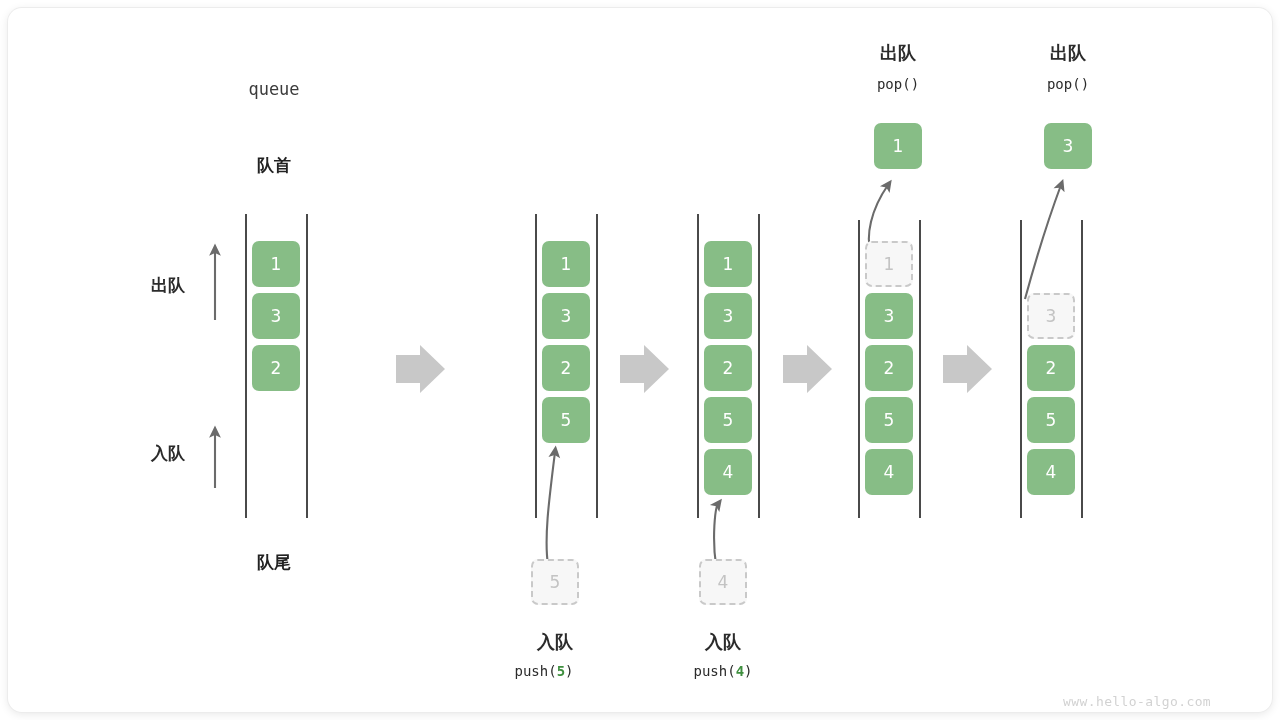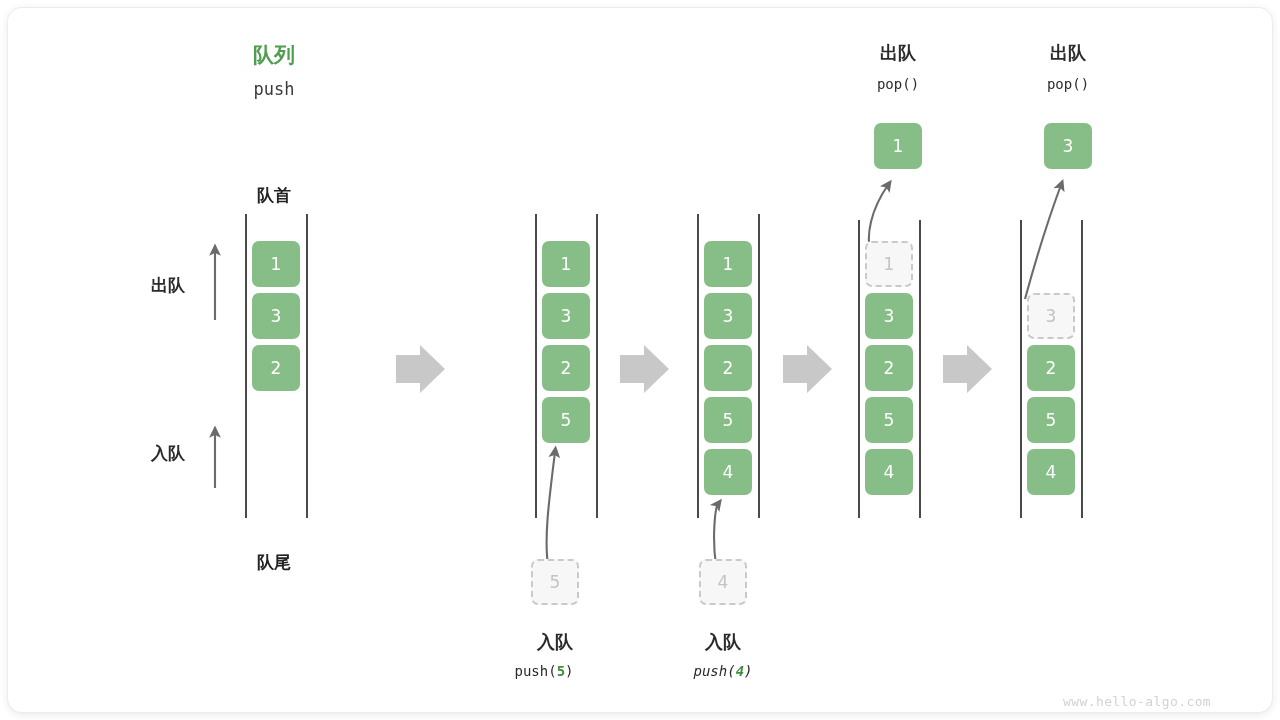--- a/index.html
+++ b/index.html
@@ -152,24 +152,23 @@
 
     <g>
       <path d="M864,249 C856,228 864,200 880,177" fill="none" stroke="#6b6b6b" stroke-width="2.1" marker-end="url(#mkDark)"></path>
     </g>
 
     <g>
       <path d="M1017,291 C1026,258 1040,212 1053,177" fill="none" stroke="#6b6b6b" stroke-width="2.1" marker-end="url(#mkDark)"></path>
     </g>
   </svg>
 
-  <div class="abs title-cn" style="left:196px; top:33px; width:140px;">队列</div>
-  <div class="abs title-en" style="left:196px; top:71px; width:140px;">push</div>
-
-  <div class="abs end-label" style="left:196px; top:176px; width:140px;text-align:center;">队首</div>
+  <div class="abs title-en" style="left:196px; top:71px; width:140px;">queue</div>
+
+  <div class="abs end-label" style="left:196px; top:146px; width:140px;text-align:center;">队首</div>
   <div class="abs end-label" style="left:196px; top:543px; width:140px;">队尾</div>
 
   <div class="abs side-label" style="left:143px; top:266px;">出队</div>
   <div class="abs side-label" style="left:143px; top:434px;">入队</div>
 
   <div class="abs">
     <div class="rail" style="left:237px; top:206px; height:304px;"></div>
     <div class="rail" style="left:298px; top:206px; height:304px;"></div>
     <div class="cell" style="left:244px; top:233px;">1</div>
     <div class="cell" style="left:244px; top:285px;">3</div>
@@ -191,21 +190,21 @@
   <div class="abs">
     <div class="rail" style="left:689px; top:206px; height:304px;"></div>
     <div class="rail" style="left:750px; top:206px; height:304px;"></div>
     <div class="cell" style="left:696px; top:233px;">1</div>
     <div class="cell" style="left:696px; top:285px;">3</div>
     <div class="cell" style="left:696px; top:337px;">2</div>
     <div class="cell" style="left:696px; top:389px;">5</div>
     <div class="cell" style="left:696px; top:441px;">4</div>
     <div class="cell ghost" style="left:691px; top:551px;">4</div>
     <div class="abs hdr-cn" style="left:645px; top:622px; width:140px;">入队</div>
-    <div class="abs hdr-mono" style="left:645px; top:655px; width:140px;font-style:italic;"><span>push(</span><span class="num">4</span><span>)</span></div>
+    <div class="abs hdr-mono" style="left:645px; top:655px; width:140px;"><span>push(</span><span class="num">4</span><span>)</span></div>
   </div>
 
   <div class="abs">
     <div class="abs hdr-cn" style="left:820px; top:33px; width:140px;">出队</div>
     <div class="abs hdr-mono" style="left:820px; top:68px; width:140px;">pop()</div>
     <div class="cell" style="left:866px; top:115px;">1</div>
 
     <div class="rail" style="left:850px; top:212px; height:298px;"></div>
     <div class="rail" style="left:911px; top:212px; height:298px;"></div>
     <div class="cell ghost" style="left:857px; top:233px;">1</div>

